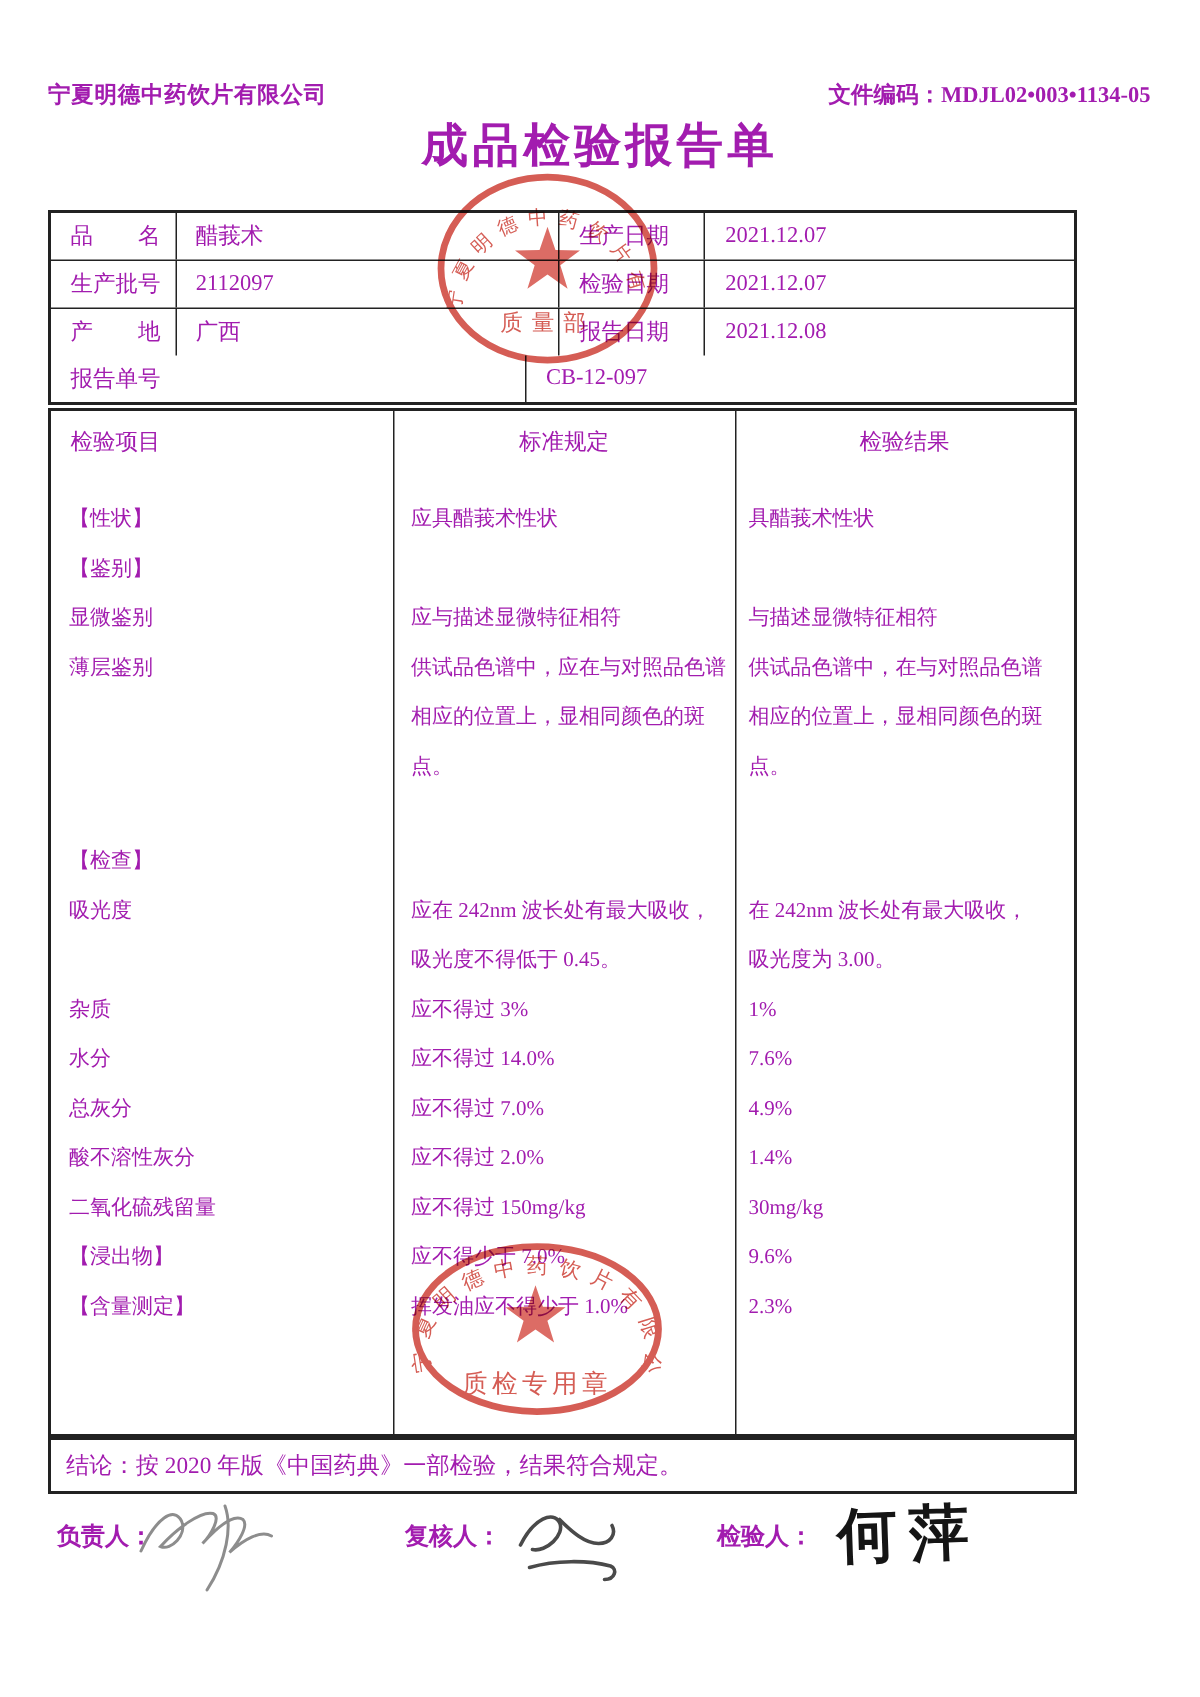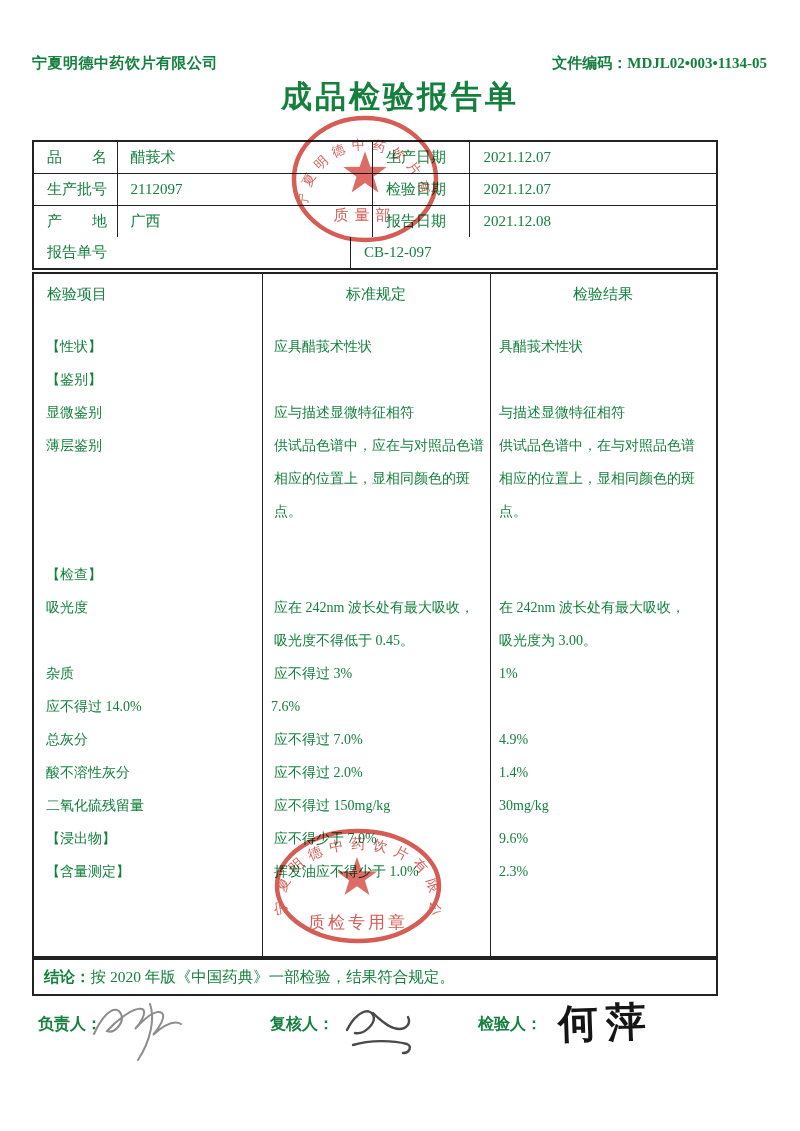--- a/index.html
+++ b/index.html
@@ -1,17 +1,17 @@
 <!DOCTYPE html>
 <html><head>
 <meta charset="utf-8">
 <style>
   html,body{margin:0;padding:0;background:#ffffff;}
   .page{position:relative;width:800px;height:1131px;background:#fff;
-        font-family:"Liberation Serif","DejaVu Serif",serif;color:#15803d;overflow:hidden;}
+        font-family:"Liberation Serif","DejaVu Serif",serif;color:#a21caf;overflow:hidden;}
 
   .hdr-left{position:absolute;left:32px;top:54px;font-size:15px;font-weight:600;letter-spacing:.5px;}
   .hdr-right{position:absolute;right:33px;top:54px;font-size:15px;font-weight:600;}
   .title{position:absolute;left:0;right:0;top:76px;text-align:center;
          font-size:31px;font-weight:700;letter-spacing:3px;}
 
   
   .info-table{position:absolute;left:32px;top:140px;width:686px;border:2px solid #222;box-sizing:border-box;}
   .info-row{display:flex;height:31px;border-bottom:1px solid #222;}
   .info-row:last-child{border-bottom:none;}
@@ -33,21 +33,21 @@
   .rows{position:absolute;left:0;top:56px;right:0;}
   .rrow{display:flex;line-height:33px;font-size:14px;}
   .rrow.gap{margin-top:30px;}
   .rc1{width:228px;padding-left:12px;box-sizing:border-box;}
   .rc2{width:228px;padding-left:12px;padding-right:4px;box-sizing:border-box;}
   .rc3{width:226px;padding-left:9px;padding-right:21px;box-sizing:border-box;}
 
   
   .conclusion{position:absolute;left:32px;top:958px;width:686px;height:38px;border:2px solid #222;
               box-sizing:border-box;display:flex;align-items:center;padding-left:10px;font-size:15.5px;}
-  .conclusion .clabel{font-weight:700;}
+  .conclusion .clabel{font-weight:400;}
 
   
   .sig-label{position:absolute;top:1014px;font-size:16px;font-weight:700;}
   .sig-svg{position:absolute;}
 
   
   .stamp{position:absolute;mix-blend-mode:multiply;opacity:.88;}
 </style>
 </head>
 <body>
@@ -124,20 +124,21 @@
           <div class="rc1">吸光度</div>
           <div class="rc2">应在 242nm 波长处有最大吸收，吸光度不得低于 0.45。</div>
           <div class="rc3">在 242nm 波长处有最大吸收，吸光度为 3.00。</div>
         </div>
         <div class="rrow">
           <div class="rc1">杂质</div>
           <div class="rc2">应不得过 3%</div>
           <div class="rc3">1%</div>
         </div>
         <div class="rrow">
+          <div class="rc1">水分</div>
           <div class="rc2">应不得过 14.0%</div>
           <div class="rc3">7.6%</div>
         </div>
         <div class="rrow">
           <div class="rc1">总灰分</div>
           <div class="rc2">应不得过 7.0%</div>
           <div class="rc3">4.9%</div>
         </div>
         <div class="rrow">
           <div class="rc1">酸不溶性灰分</div>

